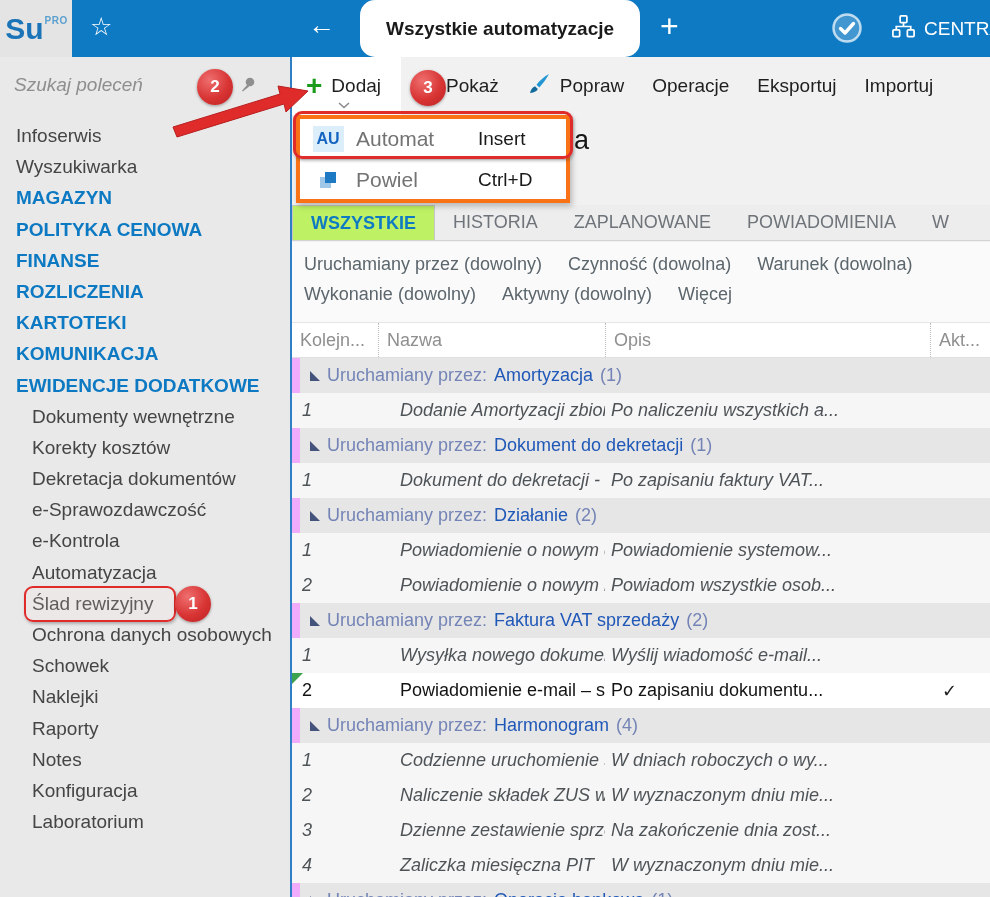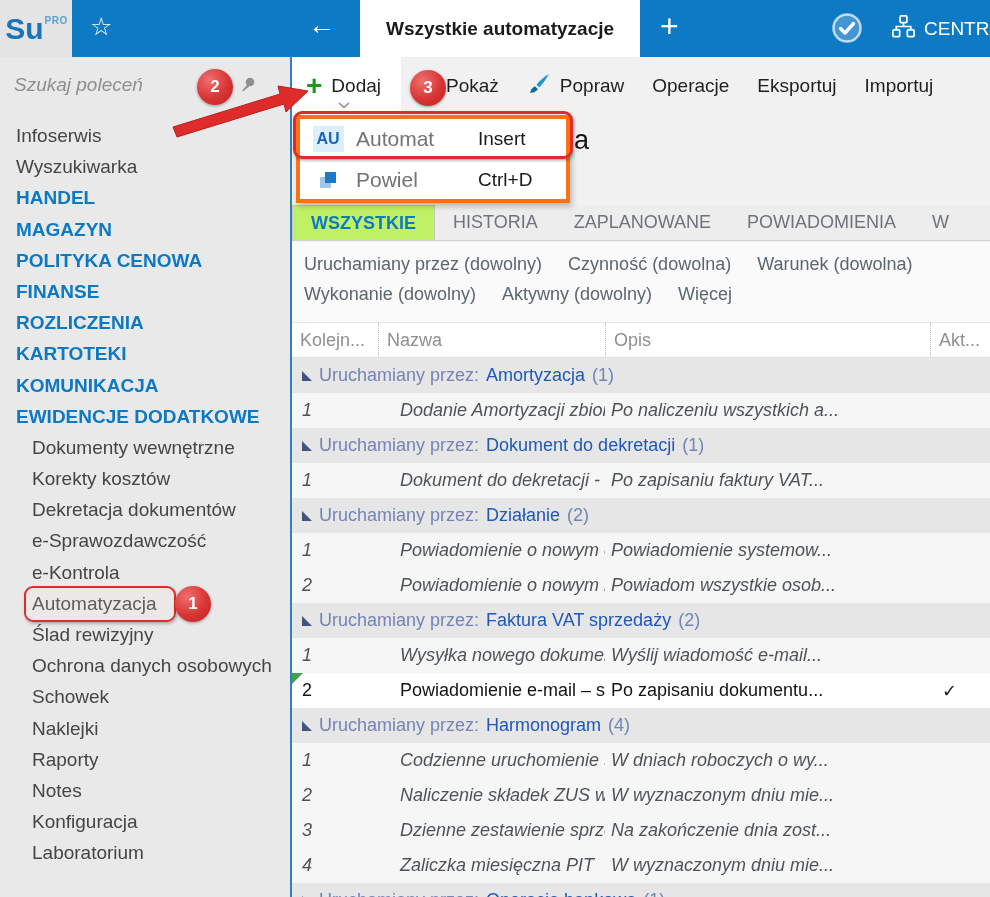--- a/index.html
+++ b/index.html
@@ -11,21 +11,21 @@
   .topbar{position:absolute;left:0;top:0;width:990px;height:57px;background:#0e7ac4;}
   .logo-zone{position:absolute;left:0;top:0;width:72px;height:57px;background:#e4e4e4;
              display:flex;align-items:center;justify-content:center;}
   .logo{color:#1b74b8;font-size:30px;font-weight:700;position:relative;line-height:1;}
   .logo sup{font-size:10px;font-weight:700;color:#5ba0cf;letter-spacing:.5px;position:relative;top:-4px;left:1px;}
   .tb-ico{position:absolute;color:#fff;}
   .ico-star{left:90px;top:12px;font-size:25px;font-weight:400;}
   .ico-back{left:308px;top:10px;font-size:27px;font-weight:400;}
   .doc-tab{position:absolute;left:360px;top:0;width:280px;height:57px;background:#fff;
            display:flex;align-items:center;justify-content:center;color:#1a1a1a;
-           font-size:19px;font-weight:700;}
+           font-size:19px;font-weight:700;border-radius:15px;}
   .ico-newtab{left:660px;top:8px;font-size:32px;font-weight:200;}
   .ico-check{left:830px;top:11px;}
   .branch{position:absolute;left:891px;top:0;height:57px;display:flex;align-items:center;gap:8px;
           color:#fff;font-size:19px;white-space:nowrap;}
 
   
   .sidebar{position:absolute;left:0;top:57px;width:290px;bottom:0;background:#e9e9e9;}
   .search-row{position:absolute;left:0;top:0;width:100%;height:58px;}
   .search-ph{position:absolute;left:14px;top:17px;font-size:19px;font-style:italic;color:#8e8e8e;}
   .pin{position:absolute;left:238px;top:18px;}
@@ -57,21 +57,21 @@
   .filter-line{line-height:30px;display:flex;gap:26px;white-space:nowrap;}
 
   .grid{position:absolute;left:0;top:265px;right:0;bottom:0;background:#f0abfc;overflow:hidden;}
   .grid-header{display:grid;grid-template-columns:86px 227px 325px 1fr;height:36px;
                border-top:1px solid #e6e6e6;border-bottom:1px solid #e0e0e0;background:#fff;}
   .grid-header .hcell{display:flex;align-items:center;font-size:18px;color:#8f8f8f;
                       padding-left:8px;overflow:hidden;white-space:nowrap;}
   .grid-header .hcell + .hcell{border-left:1px dotted #bcbcbc;}
   .grow{height:35px;}
   .group-row{background:#e6e6e6;display:flex;align-items:center;gap:7px;padding-left:10px;
-             font-size:18px;white-space:nowrap;}
+             font-size:18px;white-space:nowrap;margin-left:8px;}
   .group-row .gprefix{color:#7484b6;}
   .group-row .gvalue{color:#2058b8;}
   .group-row .gcount{color:#7484b6;}
   .data-row{display:grid;grid-template-columns:86px 227px 325px 1fr;background:#f6f6f6;
             font-size:18px;font-style:italic;color:#4e5357;position:relative;}
   .data-row>div{display:flex;align-items:center;overflow:hidden;white-space:nowrap;}
   .cell-seq{padding-left:10px;}
   .cell-name{padding-left:22px;}
   .cell-desc{padding-left:6px;}
   .cell-akt{padding-left:12px;font-style:normal;color:#1c1c1c;}
@@ -145,21 +145,20 @@
       <span class="pin">
         <svg width="19" height="19" viewBox="0 0 19 19">
             <circle cx="12" cy="7" r="4.3" fill="#8f8f8f"></circle>
             <path d="M9.4 9.6l1.8 1.8-6.4 5.2-0.8-0.8z" fill="#8f8f8f"></path>
           </svg>
       </span>
     </div>
     <nav class="menu" id="sidebar-menu">
         <div class="menu-item plain">Infoserwis</div>
         <div class="menu-item plain">Wyszukiwarka</div>
-        <div class="menu-item section">HANDEL</div>
         <div class="menu-item section">MAGAZYN</div>
         <div class="menu-item section">POLITYKA CENOWA</div>
         <div class="menu-item section">FINANSE</div>
         <div class="menu-item section">ROZLICZENIA</div>
         <div class="menu-item section">KARTOTEKI</div>
         <div class="menu-item section">KOMUNIKACJA</div>
         <div class="menu-item section">EWIDENCJE DODATKOWE</div>
         <div class="menu-item sub">Dokumenty wewnętrzne</div>
         <div class="menu-item sub">Korekty kosztów</div>
         <div class="menu-item sub">Dekretacja dokumentów</div>

